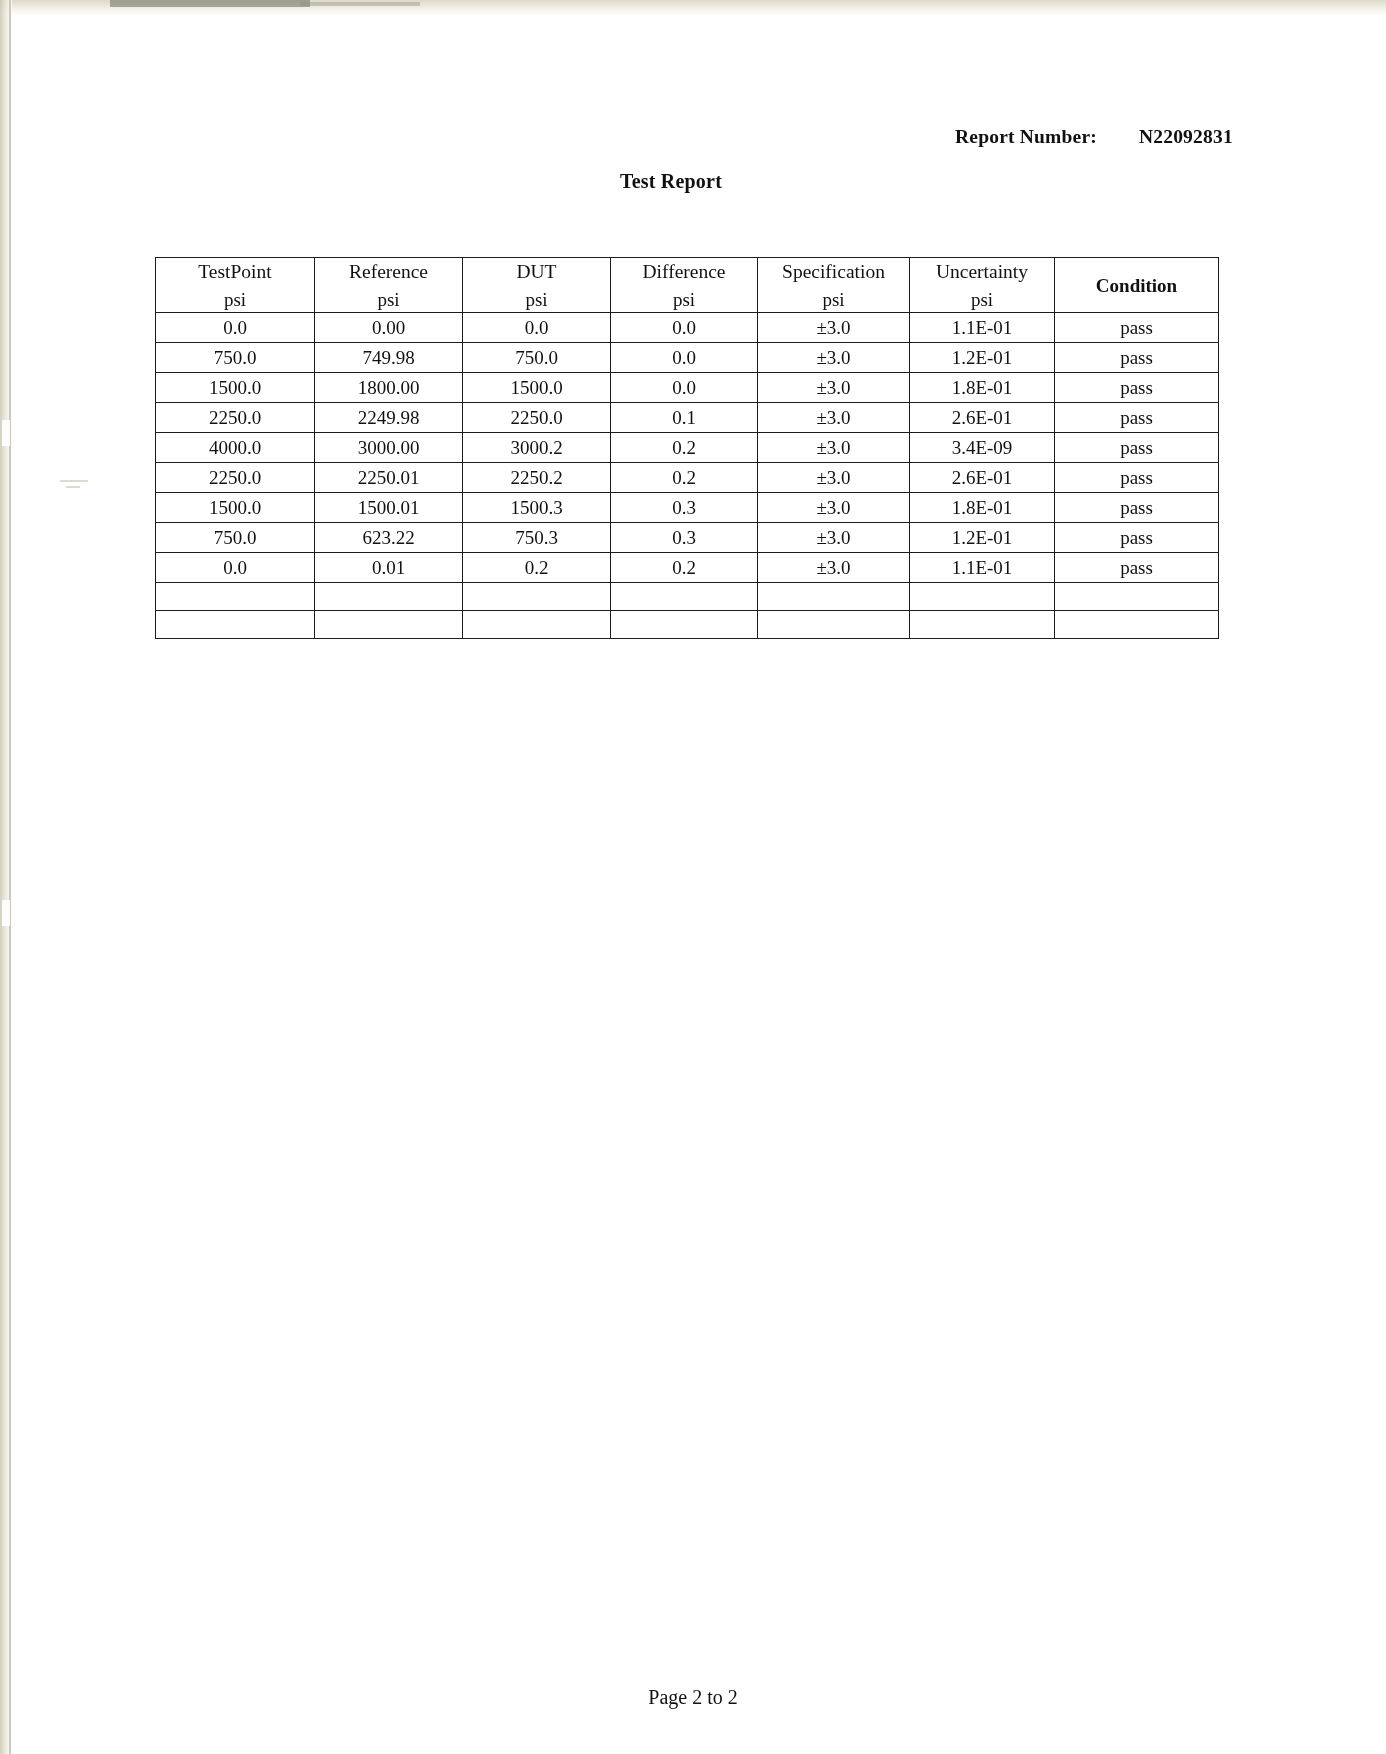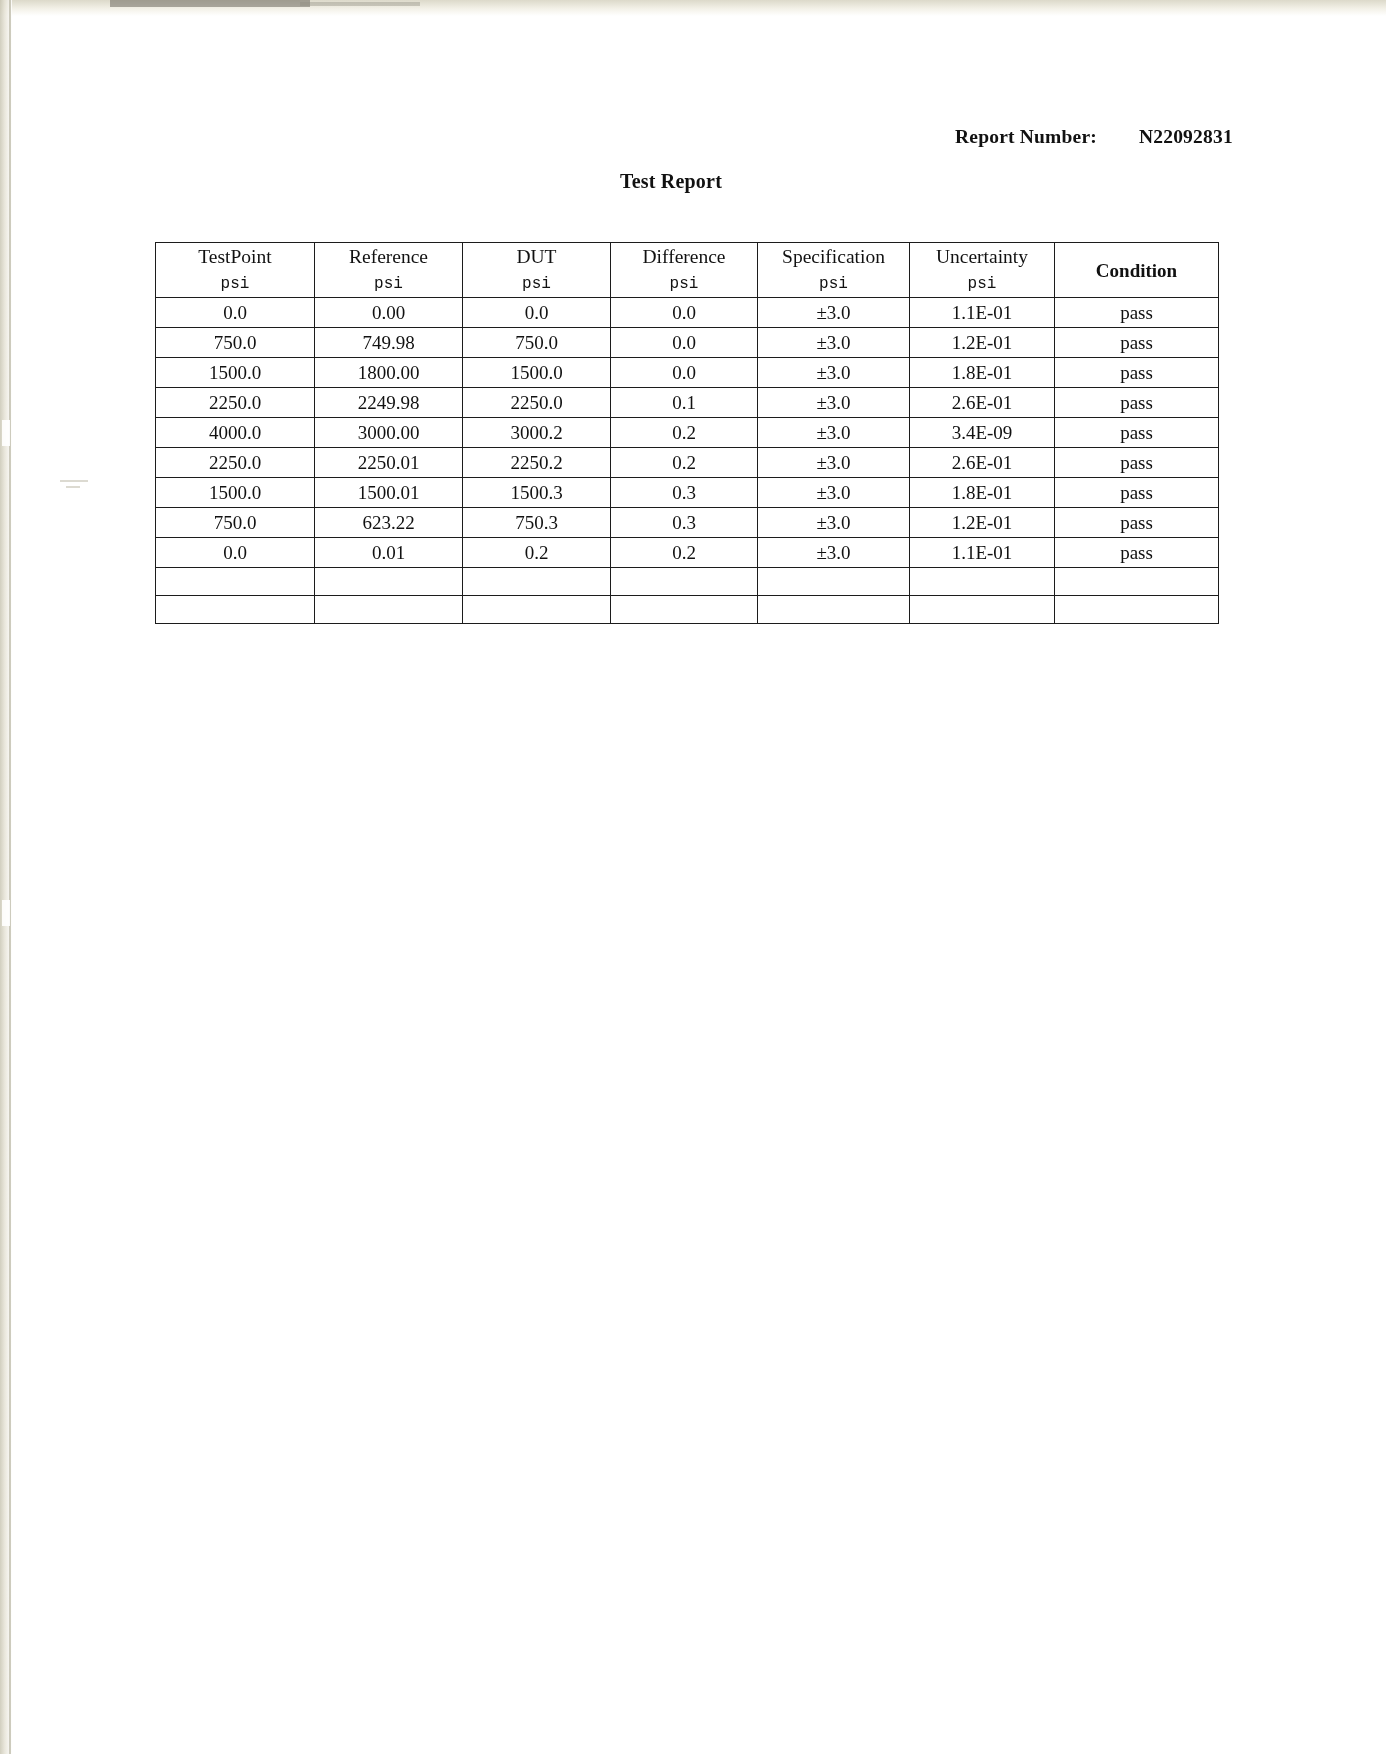--- a/index.html
+++ b/index.html
@@ -94,21 +94,21 @@
     top: 170px;
     font-weight: bold;
     font-size: 20px;
     letter-spacing: 0.2px;
   }
 
   
   .results-table {
     position: absolute;
     left: 155px;
-    top: 242px;
+    top: 257px;
     width: 1063px;
     border-collapse: collapse;
     table-layout: fixed;
     font-size: 19px;
   }
   .results-table td, .results-table th {
     border: 1px solid #1c1c1c;
     text-align: center;
     padding: 0;
     font-weight: normal;
@@ -117,22 +117,21 @@
     vertical-align: middle;
   }
   .results-table th.head-main {
     border-bottom: none;
     height: 28px;
     font-size: 19.5px;
   }
   .results-table td.head-unit {
     border-top: none;
     height: 26px;
-    font-size: 16px;
-    font-family: Liberation Mono, monospace;
+    font-size: 19px;
   }
   .results-table th.head-condition {
     font-size: 19px;
     font-weight: bold;
   }
   .results-table td.empty-row {
     height: 27px;
   }
   col.c1 { width: 159px; }
   col.c2 { width: 148px; }
@@ -306,14 +305,15 @@
         <td class="empty-row"></td>
         <td class="empty-row"></td>
         <td class="empty-row"></td>
         <td class="empty-row"></td>
         <td class="empty-row"></td>
         <td class="empty-row"></td>
       </tr>
     </tbody>
   </table>
 
+  <div class="page-footer">Page 2 to 2</div>
 
 </div>
 
 </body></html>

